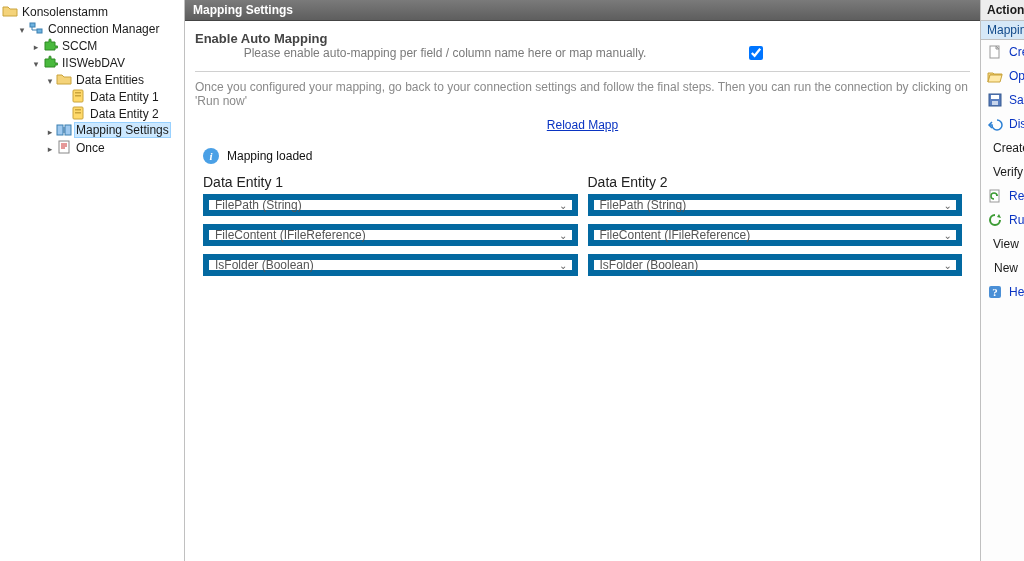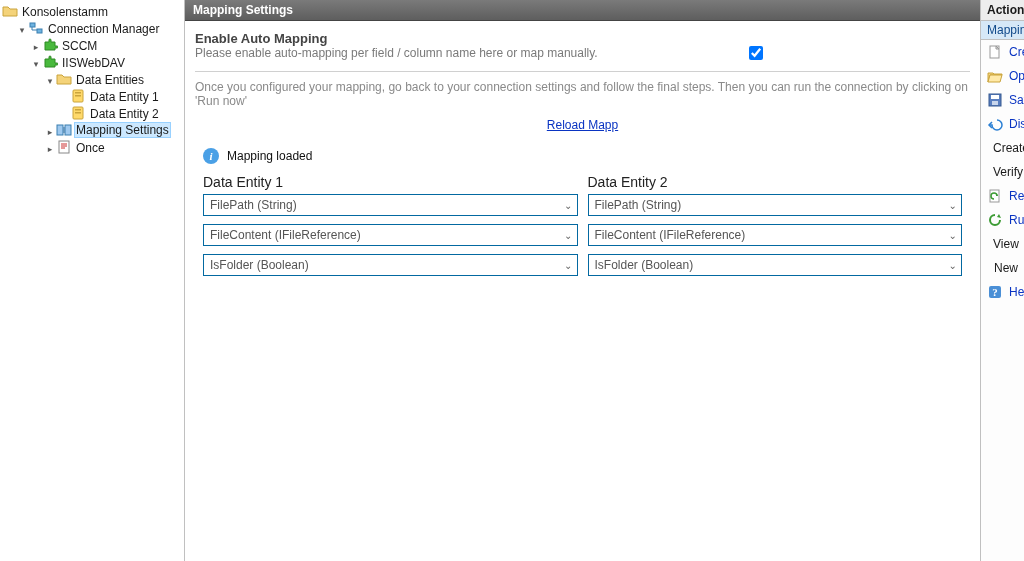--- a/index.html
+++ b/index.html
@@ -18,33 +18,33 @@
   .ind0{padding-left:2px}.ind1{padding-left:16px}.ind2{padding-left:30px}.ind3{padding-left:44px}.ind4{padding-left:58px}
   
   svg { display:block; }
   
   .center-pane { flex:1; display:flex; flex-direction:column; background:#fff; overflow:hidden; }
   .center-header { background:#6d6d6d; background:linear-gradient(#7a7a7a,#5e5e5e); color:#fff; font-weight:bold; font-size:12px; padding:3px 8px; border-bottom:1px solid #444; }
   .center-body { padding:6px 10px 0 10px; overflow:hidden; display:flex; flex-direction:column; gap:0; }
   .auto-map-row { display:flex; align-items:flex-start; padding:4px 0 8px 0;gap:40px; }
   .auto-map-text { flex:0 0 500px; color:#555; }
   .auto-map-title { font-weight:bold; color:#444; font-size:13px; }
-  .auto-map-desc { color:#7a7a7a; }
+  .auto-map-desc { color:#7a7a7a;text-align:center; }
   .auto-map-check { display:flex; align-items:center; justify-content:center; flex:0 0 40px; padding-top:12px;}
   .auto-map-check input { width:14px; height:14px; }
   .hr { border:none; border-top:1px solid #d0d0d0; margin:0 0 8px 0; }
   .config-note { color:#8a8a8a; font-size:12px; margin-bottom:10px; }
   .link-row { text-align:center; margin-bottom:2px; }
   .link-row a { color:#0a34c2; text-decoration:underline; font-size:12px; cursor:pointer; }
   .status-row { display:flex; align-items:center; gap:8px; margin:14px 0 10px 8px; color:#111;}
   .info-icon { width:16px;height:16px;border-radius:50%;background:#4aa0e6;display:flex;align-items:center;justify-content:center;color:#fff;font-weight:bold;font-size:11px;font-style:italic;font-family:Georgia,serif;}
   .map-grid { display:flex; gap:10px; padding:0 8px;}
   .map-col { flex:1; }
   .col-title { font-size:14px; color:#222; margin-bottom:4px; }
-  .combo { position:relative; height:22px; border:1px solid #0369a1; background:#fff; display:flex; align-items:center; padding:0 22px 0 6px; color:#555; margin-bottom:8px; cursor:pointer;}
+  .combo { position:relative; height:22px; border:6px solid #0369a1; background:#fff; display:flex; align-items:center; padding:0 22px 0 6px; color:#555; margin-bottom:8px; cursor:pointer;}
   .combo .chev { position:absolute; right:4px; top:50%; transform:translateY(-50%); font-size:10px; color:#666; }
   
   .actions-pane { width:44px; min-width:44px; background:#fdfdfd; border-left:1px solid #c0c0c0; overflow:hidden; display:flex; flex-direction:column;}
   .actions-header { background:#ededed; border-bottom:1px solid #c0c0c0; font-weight:bold; padding:3px 6px; font-size:12px;}
   .actions-sub { background:#d6e8f7; color:#114a8b; font-size:12px; padding:2px 6px; border-bottom:1px solid #c0c0c0; overflow:hidden; white-space:nowrap;}
   .action-item { display:flex; align-items:center; gap:6px; padding:4px 6px; font-size:12px; color:#0a34c2; cursor:pointer; white-space:nowrap; overflow:hidden;}
   .action-item .aicon { width:16px;height:16px;display:flex;align-items:center;justify-content:center;}
   .action-item.plain { color:#1a1a1a; }
 </style>
 </head>

